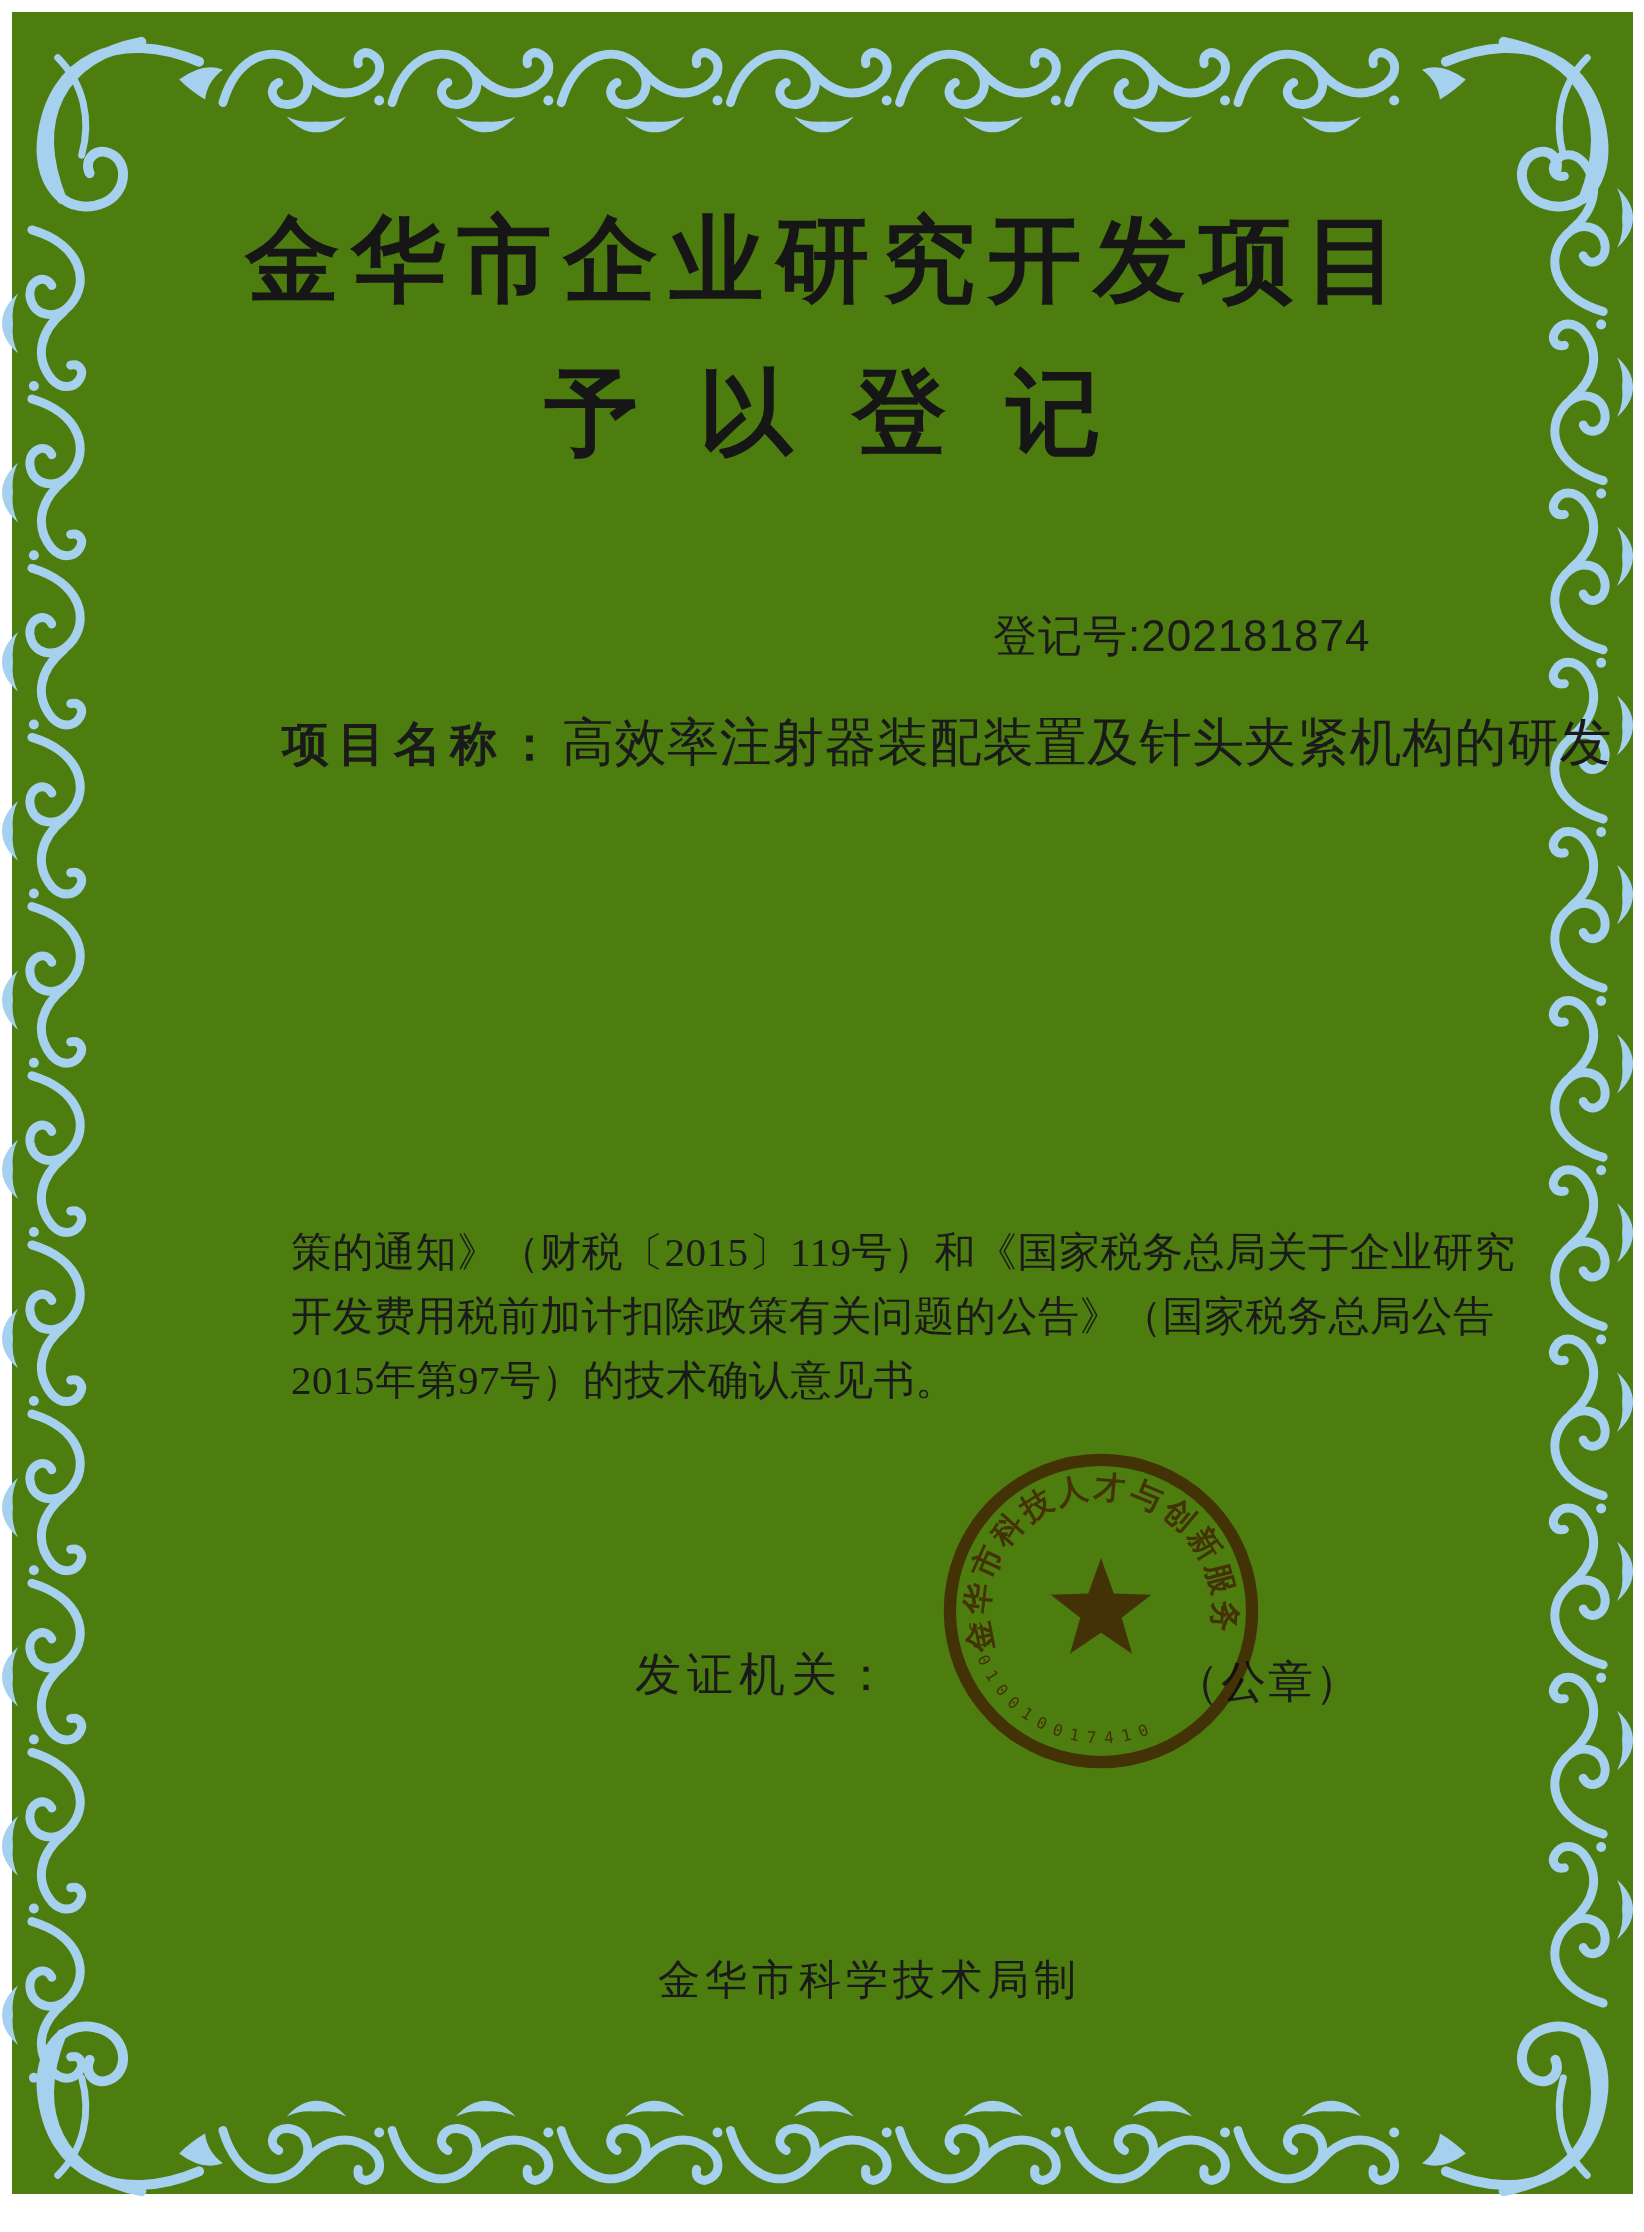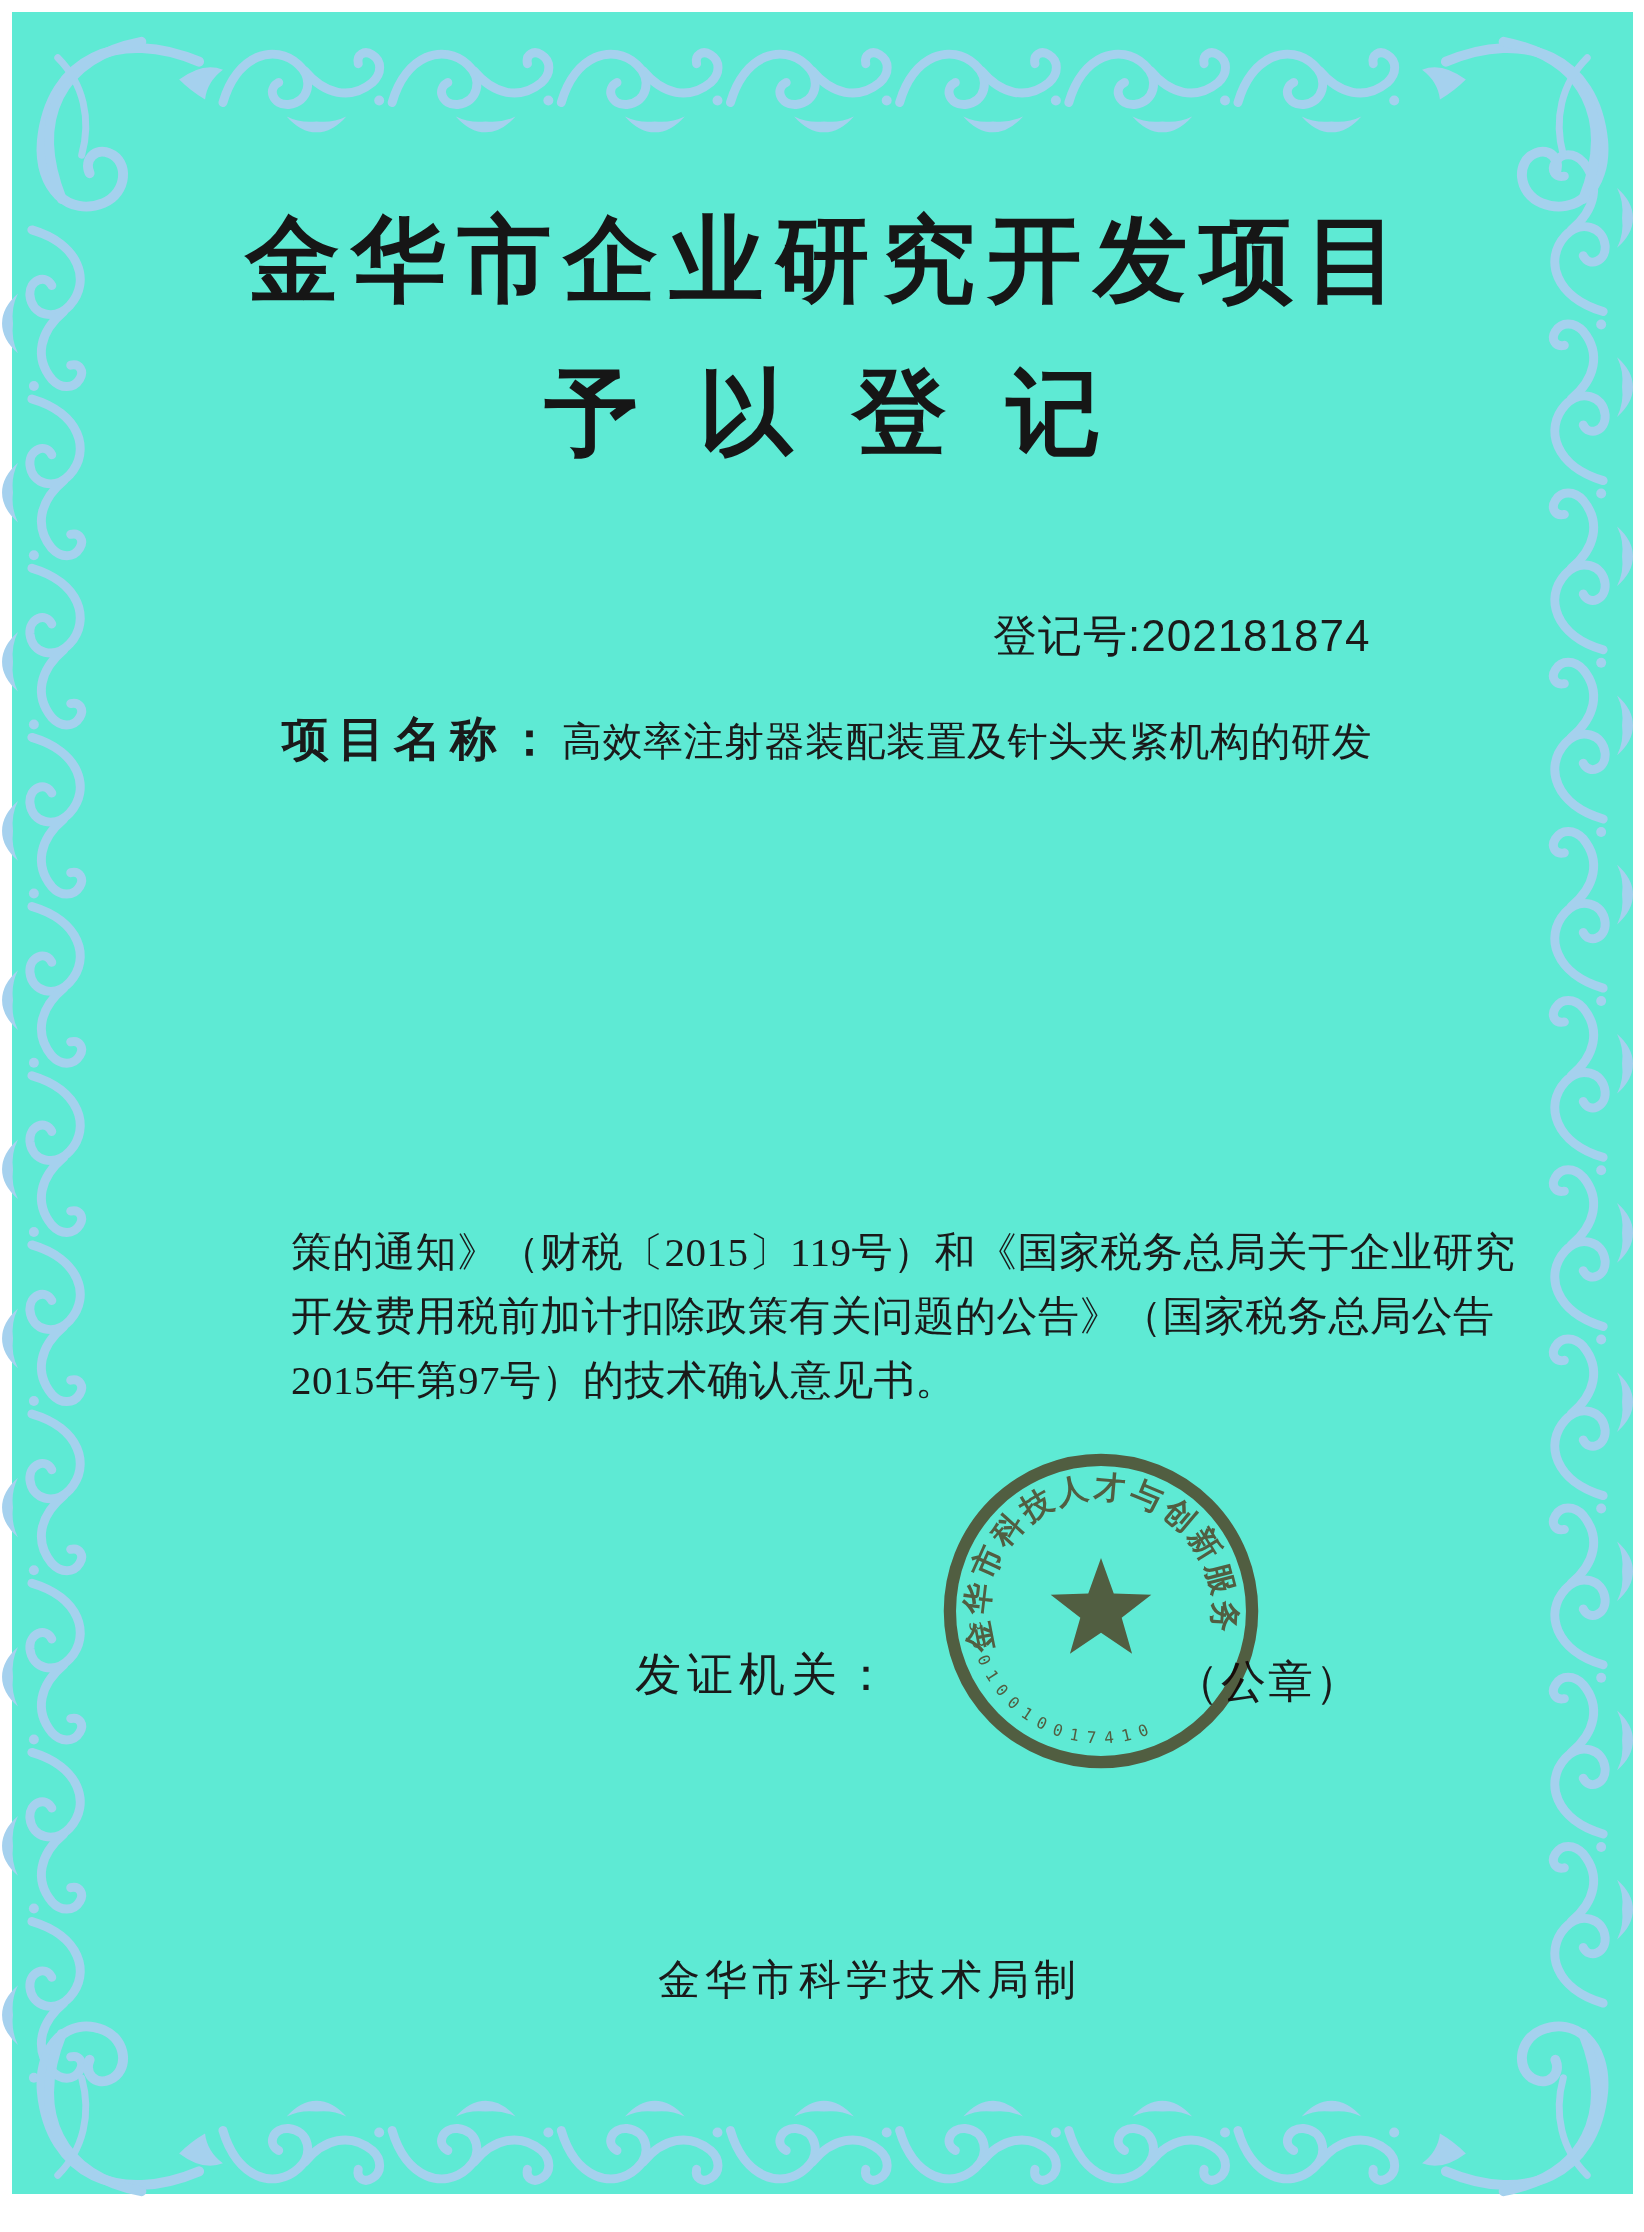--- a/index.html
+++ b/index.html
@@ -6,37 +6,37 @@
   body {
     width:1645px; height:2233px;
     background:#ffffff;
     font-family:"Liberation Serif", serif;
     color:#1a1a1a;
     position:relative;
     overflow:hidden;
   }
   .page {
     position:absolute; left:0; top:0; width:1645px; height:2206px;
-    background:#5eead4;
+    background:#4d7c0f;
     box-shadow: inset 0 0 0 12px #ffffff;
   }
   .border-svg { position:absolute; left:0; top:0; width:1645px; height:2233px; }
 
   .title { position:absolute; width:100%; text-align:center; font-weight:900;
            font-family:"Liberation Serif", serif; color:#161616; white-space:nowrap; }
   .t1 { top:197px; font-size:94px; letter-spacing:12px; text-indent:12px; }
   .t2 { top:350px; font-size:94px; letter-spacing:60px; text-indent:60px; }
 
   .regno { position:absolute; top:607px; left:993px; font-size:44px;
            font-family:"Liberation Sans", sans-serif; letter-spacing:1px; white-space:nowrap; }
 
   .frow { position:absolute; white-space:nowrap; }
   .frow .label { font-family:"Liberation Serif", serif; font-weight:700;
                  font-size:47px; letter-spacing:9px; }
-  .frow .value { font-family:"Liberation Sans", sans-serif; font-size:40px; letter-spacing:0.5px; }
+  .frow .value { font-family:"Liberation Sans", sans-serif; font-size:52px; letter-spacing:0.5px; }
   #row-project    { top:708px; left:282px; }
   #row-undertaker { top:858px; left:282px; }
 
   #review { top:1085px; left:376px; }
   #review .label { font-size:45px; letter-spacing:2px; }
   #review .value { font-size:44px; font-weight:600; }
 
   .body-text { position:absolute; top:1220px; left:291px;
                font-family:"Liberation Serif", serif; font-size:41px;
                line-height:64px; letter-spacing:0.5px; }

